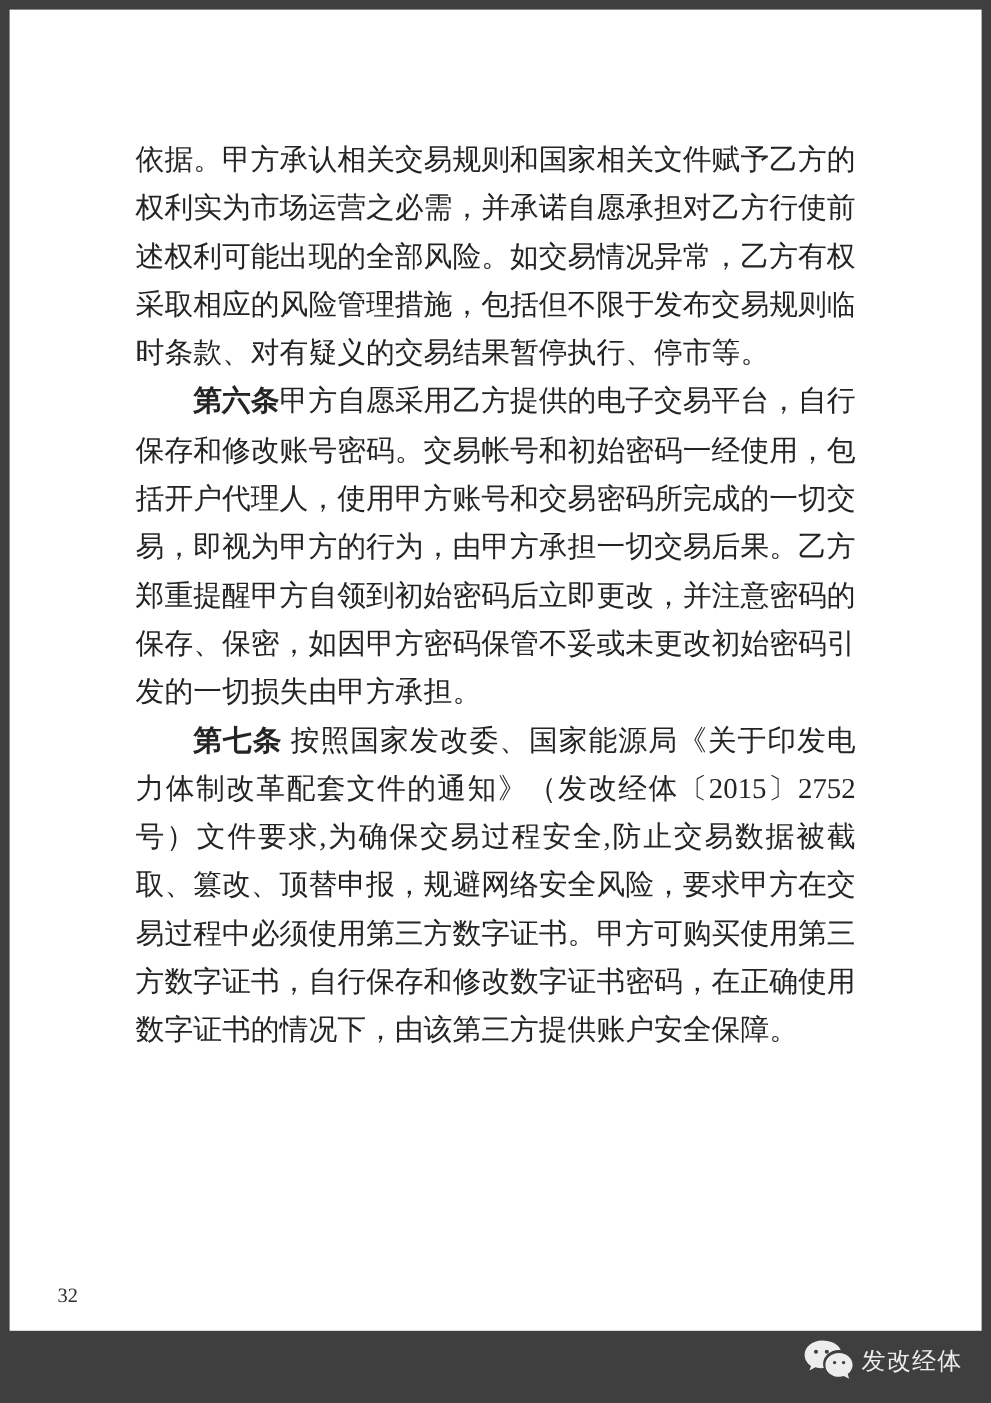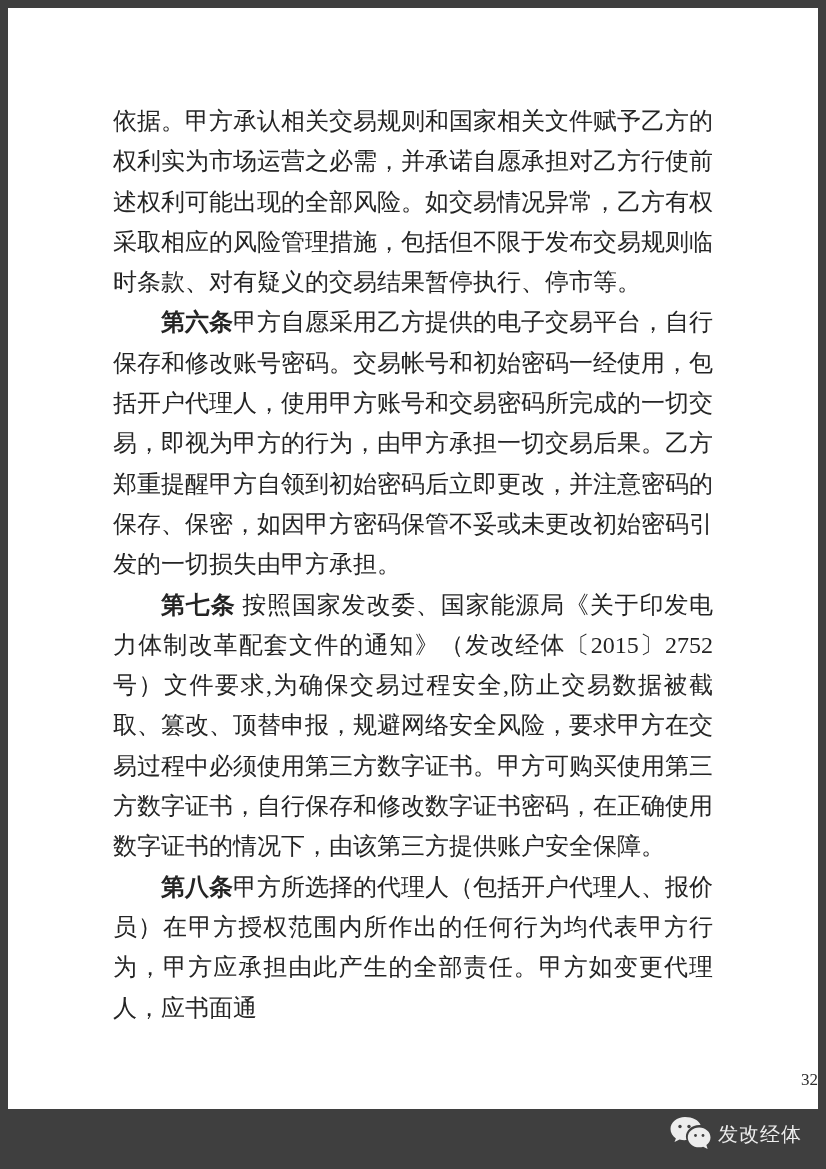--- a/index.html
+++ b/index.html
@@ -18,39 +18,40 @@
     font-family:"Liberation Serif","DejaVu Serif",serif;
   }
   .sheet{
     position:absolute;
     left:8px;top:8px;
     width:810px;height:1101px;
     background:var(--paper);
   }
   .content{
     position:absolute;
-    left:105px;top:93px;      
+    left:105px;top:106px;      
     width:600px;
     color:var(--text);
     font-size:24px;
     line-height:40.3px;
     text-align:justify;
     text-justify:inter-character;
   }
   .para{margin:0;}
   .para.indent{text-indent:2em;}
   .para b{font-weight:bold;}
   .page-number{
     position:absolute;
     left:0;top:1062px;
     width:100%;
-    text-align:right;
+    text-align:left;
     font-size:17px;
     color:#2e2e2e;
     font-family:"Liberation Serif","DejaVu Serif",serif;
+    padding-left:40px;
   }
   .watermark{
     position:absolute;
     right:24px;bottom:17px;
     display:flex;
     align-items:center;
     gap:7px;
     color:var(--watermark);
   }
   .watermark .wm-label{
@@ -71,21 +72,20 @@
 
     <div class="content">
 
       <p class="para"><b></b><span>依据。甲方承认相关交易规则和国家相关文件赋予乙方的权利实为市场运营之必需，并承诺自愿承担对乙方行使前述权利可能出现的全部风险。如交易情况异常，乙方有权采取相应的风险管理措施，包括但不限于发布交易规则临时条款、对有疑义的交易结果暂停执行、停市等。</span></p>
 
 
       <p class="para indent"><b>第六条</b><span>甲方自愿采用乙方提供的电子交易平台，自行保存和修改账号密码。交易帐号和初始密码一经使用，包括开户代理人，使用甲方账号和交易密码所完成的一切交易，即视为甲方的行为，由甲方承担一切交易后果。乙方郑重提醒甲方自领到初始密码后立即更改，并注意密码的保存、保密，如因甲方密码保管不妥或未更改初始密码引发的一切损失由甲方承担。</span></p>
 
       <p class="para indent"><b>第七条</b><span> 按照国家发改委、国家能源局《关于印发电力体制改革配套文件的通知》（发改经体〔2015〕2752 号）文件要求,为确保交易过程安全,防止交易数据被截取、篡改、顶替申报，规避网络安全风险，要求甲方在交易过程中必须使用第三方数字证书。甲方可购买使用第三方数字证书，自行保存和修改数字证书密码，在正确使用数字证书的情况下，由该第三方提供账户安全保障。</span></p>
 
-      <p class="para indent"><b>第八条</b><span>甲方所选择的代理人（包括开户代理人、报价员）在甲方授权范围内所作出的任何行为均代表甲方行为，甲方应承担由此产生的全部责任。甲方如变更代理人，应书面通</span></p>
 
     </div>
 
     <div class="page-number">32</div>
 
   </div>
 
   <div class="watermark">
     <span>
       <svg width="42" height="36" viewBox="0 0 42 36" aria-hidden="true">

